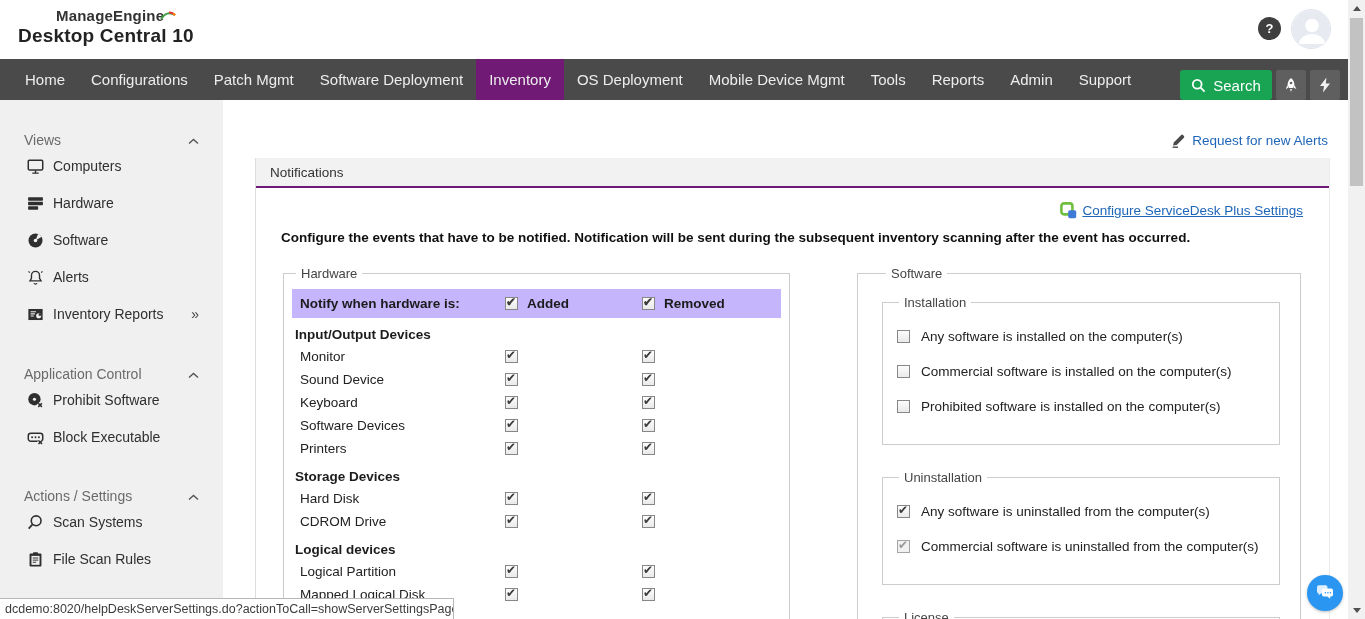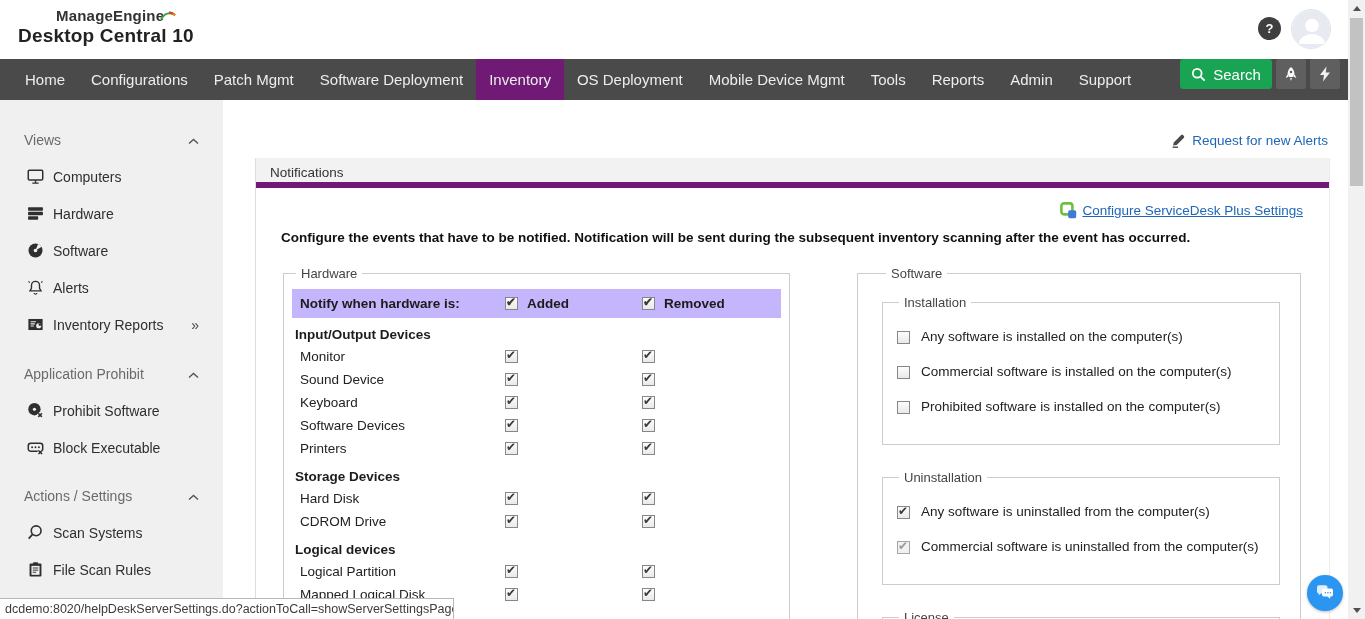--- a/index.html
+++ b/index.html
@@ -14,43 +14,43 @@
   .brand-top .swoosh { display:inline-block; vertical-align:top; margin-left:-4px; }
   .brand-bottom { font-size:19px; font-weight:bold; color:#222; margin-top:1px; letter-spacing:.2px; }
   .help-btn { position:absolute; left:1258px; top:17px; width:23px; height:23px; border-radius:50%;
     background:#3f3f3f; color:#fff; font-size:13px; font-weight:bold; text-align:center; line-height:23px; cursor:pointer; }
   .avatar { position:absolute; left:1291px; top:9px; width:40px; height:40px; border-radius:50%; overflow:hidden; cursor:pointer; border:1px solid #dfe3ea; }
 
   
   .navbar { position:absolute; left:0; top:59px; width:1348px; height:41px; background:#4a4a4a; display:flex; align-items:stretch; padding-left:12px; }
   .nav-item { color:#ededed; font-size:15px; line-height:41px; padding:0 13px; cursor:pointer; white-space:nowrap; }
   .nav-item.active { background:#701a75; }
-  .nav-right { position:absolute; right:8px; top:0; height:30px; display:flex; align-items:flex-end; gap:4px; }
+  .nav-right { position:absolute; right:8px; top:0; height:41px; display:flex; align-items:flex-end; gap:4px; }
   .search-btn { width:92px; height:30px; background:#18a452; border:none; border-radius:3px; color:#fff;
     font-size:15px; font-family:"Liberation Sans",sans-serif; display:flex; align-items:center; justify-content:center; gap:7px; cursor:pointer; }
   .tool-btn { width:30px; height:30px; background:#5f5f5f; border:none; border-radius:2px; display:flex; align-items:center; justify-content:center; cursor:pointer; }
 
   
   .sidebar { position:absolute; left:0; top:100px; width:223px; bottom:0; background:#f0f0f0; }
   .side-section-title { height:37px; display:flex; align-items:center; padding:0 24px; color:#6a6a6a; font-size:14px; cursor:pointer; }
   .side-section-title:first-child { margin-top:21px; }
   .side-section-title .chev { margin-left:auto; }
-  .side-item { height:37px; display:flex; align-items:center; padding:0 24px 0 27px; color:#2f2f2f; font-size:14px; cursor:pointer; }
+  .side-item { height:37px; display:flex; padding:0 24px 0 27px; color:#2f2f2f; font-size:14px; cursor:pointer; }
   .side-item .ic { width:17px; height:17px; margin-right:9px; flex:0 0 17px; }
   .side-item .arr { margin-left:auto; color:#444; font-size:14px; }
   .gap-12 { margin-top:12px; }
   .gap-11 { margin-top:11px; }
   .collapse-handle { position:absolute; left:229px; top:424px; width:11px; height:46px; cursor:pointer; }
 
   
   .main { position:absolute; left:223px; top:100px; right:17px; bottom:0; background:#fff; }
   .request-row { position:absolute; top:33px; right:20px; display:flex; align-items:center; gap:6px; cursor:pointer; }
   .request-row a { color:#1f66b8; font-size:13.5px; text-decoration:none; }
   .panel { position:absolute; left:32px; top:58px; right:18px; height:600px; border-left:1px solid #ddd; border-right:1px solid #ececec; background:#fff; }
-  .panel-header { height:30px; line-height:30px; background:#f2f2f2; border-bottom:6px solid #701a75; padding-left:14px; font-size:13.5px; color:#333; }
+  .panel-header { height:30px; line-height:30px; background:#f2f2f2; border-bottom:2px solid #701a75; padding-left:14px; font-size:13.5px; color:#333; }
   .sdp-row { text-align:right; margin:14px 26px 0 0; }
   .sdp-row a { color:#1f66b8; font-size:13.5px; text-decoration:underline; display:inline-flex; align-items:center; gap:5px; cursor:pointer; }
   .desc { margin:7px 0 0 25px; font-size:13.5px; font-weight:bold; color:#101010; }
   .columns { display:flex; margin:21px 0 0 27px; gap:67px; align-items:flex-start; }
 
   fieldset { border:1px solid #ccc; padding:0; }
   legend { font-size:13px; color:#444; padding:0 5px; margin-left:4px; }
 
   
   .fs-hardware { width:507px; height:560px; padding:8px 8px 0 8px; }
@@ -61,21 +61,21 @@
 
   
   .cb { display:inline-block; width:13px; height:13px; border:1px solid #878787; background:linear-gradient(#fdfdfd,#e9e9e9); position:relative; cursor:pointer; flex:0 0 13px; }
   .cb.checked::after { content:"\2714"; position:absolute; left:0px; top:-3px; font-size:12px; color:#3a3a3a; }
   .cb.disabled { background:#f1f1f1; border-color:#a5a5a5; }
   .cb.disabled::after { color:#9a9a9a; }
 
   
   .fs-software { width:444px; height:560px; padding:14px 18px 0 24px; }
   .fs-inner { width:398px; padding:4px 12px 10px 12px; margin-bottom:25px; }
-  .sw-item { display:flex; align-items:flex-end; gap:11px; margin:15px 0 20px 2px; font-size:13.5px; color:#222; }
+  .sw-item { display:flex; align-items:flex-start; gap:11px; margin:15px 0 20px 2px; font-size:13.5px; color:#222; }
   .sw-item .cb { margin-top:1px; }
   .fs-license { margin-bottom:0; height:40px; }
 
   
   .statusbar { position:absolute; left:0; bottom:0; width:454px; height:21px; background:#fff; border-top:1px solid #b7b7b7; border-right:1px solid #b7b7b7; font-size:12.5px; color:#3c3c3c; padding:3px 0 0 5px; white-space:nowrap; overflow:hidden; }
 
   
   .chat-btn { position:absolute; left:1307px; top:575px; width:36px; height:36px; border-radius:50%; background:#2b96f1; display:flex; align-items:center; justify-content:center; cursor:pointer; box-shadow:0 1px 3px rgba(0,0,0,.25); }
 
   
@@ -190,21 +190,21 @@
             <rect x="1.3" y="2.8" width="13.4" height="10.4" fill="#2f2f2f"></rect>
             <path d="M3.4 5.4 H8.4 M3.4 7.4 H7.4 M3.4 9.4 H6.4" stroke="#f0f0f0" stroke-width="1"></path>
             <circle cx="11" cy="9.2" r="2.4" fill="#f0f0f0"></circle>
             <path d="M11 9.2 L11 6.8 A2.4 2.4 0 0 1 13.4 9.2 Z" fill="#2f2f2f"></path>
           </svg></span>
       <span>Inventory Reports</span>
       <span class="arr">»</span>
     </div>
 
     <div class="side-section-title gap-12">
-      <span>Application Prohibit</span>
+      <span>Application Control</span>
       <span class="chev"><svg width="11" height="7" viewBox="0 0 11 7">
             <path d="M1 5.5 L5.5 1.5 L10 5.5" fill="none" stroke="#555" stroke-width="1.4"></path>
           </svg></span>
     </div>
     <div class="side-item">
       <span class="ic"><svg width="17" height="17" viewBox="0 0 16 16">
             <circle cx="7" cy="6.8" r="5.8" fill="#2f2f2f"></circle>
             <circle cx="7" cy="6.8" r="1.5" fill="#f0f0f0"></circle>
             <g stroke="#f0f0f0" stroke-width="3.4">
               <path d="M10.6 10.6 L14 14 M14 10.6 L10.6 14"></path>

